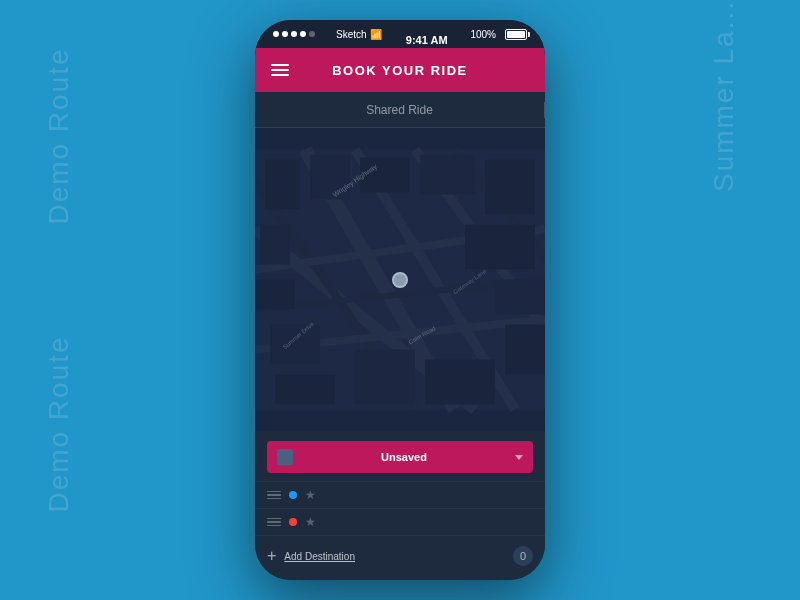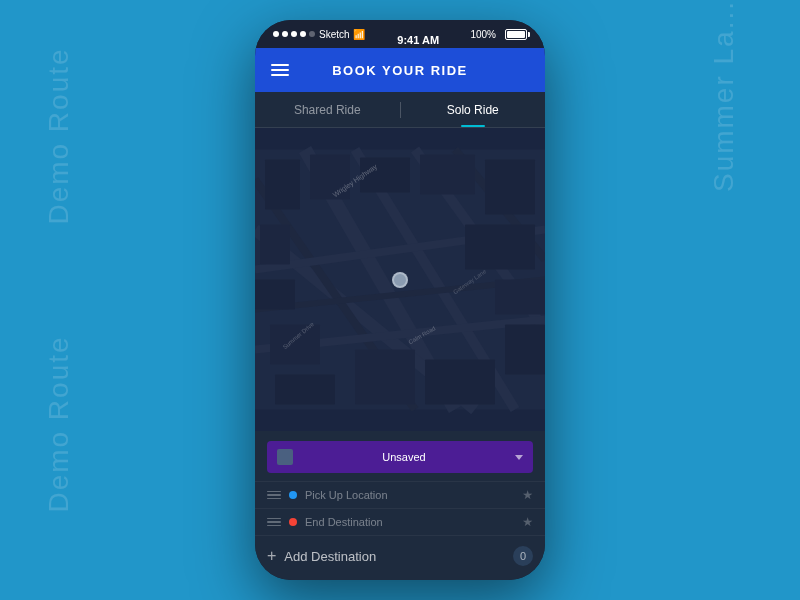--- a/index.html
+++ b/index.html
@@ -103,21 +103,21 @@
       background: white;
       border-radius: 1px;
     }
     .battery-pct {
       color: white;
       font-size: 10px;
     }
 
     
     .app-header {
-      background: #1d4ed8;
+      background: #be185d;
       height: 44px;
       display: flex;
       align-items: center;
       justify-content: center;
       position: relative;
       flex-shrink: 0;
     }
     .menu-icon {
       position: absolute;
       left: 16px;
@@ -214,32 +214,33 @@
 
     
     .dropdown-row {
       display: flex;
       gap: 8px;
       padding: 10px 12px 8px;
       align-items: center;
     }
     .dropdown-btn {
       flex: 1;
-      background: #4c1d95;
+      background: #be185d;
       border: none;
       border-radius: 4px;
       height: 32px;
       display: flex;
       align-items: center;
       justify-content: space-between;
       padding: 0 10px;
       cursor: pointer;
       color: white;
       font-size: 11px;
       gap: 6px;
+      font-weight: bold;
     }
     .dropdown-icon {
       width: 16px;
       height: 16px;
       background: #4a6080;
       border-radius: 2px;
       flex-shrink: 0;
     }
     .chevron-down {
       width: 0;
@@ -295,41 +296,43 @@
       gap: 8px;
       border-top: 1px solid rgba(255,255,255,0.05);
     }
     .plus-icon {
       color: rgba(255,255,255,0.6);
       font-size: 16px;
       font-weight: 300;
     }
     .add-dest-label {
       color: rgba(255,255,255,0.7);
-      font-size: 13px;
+      font-size: 10px;
       font-weight: 500;
       flex: 1;
+      text-decoration: underline;
     }
     .count-badge {
       background: #2a3f5a;
       color: rgba(255,255,255,0.6);
       font-size: 11px;
       width: 20px;
       height: 20px;
       border-radius: 50%;
       display: flex;
       align-items: center;
       justify-content: center;
     }
 
     
     .sketch-label {
       color: white;
       font-size: 10px;
       font-weight: 500;
+      margin-left: 17px;
     }
     .wifi-icon {
       font-size: 10px;
       color: white;
     }
   </style>
 </head>
 <body>
 
 <div class="bg-text bg-text-1">Demo Route</div>
@@ -366,23 +369,20 @@
       <div class="menu-line"></div>
     </div>
     <span class="header-title">BOOK YOUR RIDE</span>
   </div>
 
   <div class="tab-bar">
     <div class="tab">
       <span>Shared Ride</span>
     </div>
     <div class="tab-divider"></div>
-    <div class="tab active">
-      <span>Solo Ride</span>
-    </div>
   </div>
 
   <div class="map-area">
     <svg class="map-svg" viewBox="0 0 290 260" xmlns="http://www.w3.org/2000/svg">
 
       <rect width="290" height="260" fill="#1a2540"></rect>
 
       <rect x="0" y="0" width="290" height="260" fill="#1e2a45"></rect>
 
       <line x1="50" y1="0" x2="200" y2="260" stroke="#242f4a" stroke-width="14"></line>
@@ -432,32 +432,30 @@
       </button>
     </div>
 
     <div class="location-input-row">
       <div class="drag-handle">
         <div class="drag-line"></div>
         <div class="drag-line"></div>
         <div class="drag-line"></div>
       </div>
       <div class="location-dot dot-blue"></div>
-      <span class="location-text">Pick Up Location</span>
       <span class="star-icon">★</span>
     </div>
 
     <div class="location-input-row">
       <div class="drag-handle">
         <div class="drag-line"></div>
         <div class="drag-line"></div>
         <div class="drag-line"></div>
       </div>
       <div class="location-dot dot-red"></div>
-      <span class="location-text">End Destination</span>
       <span class="star-icon">★</span>
     </div>
 
     <div class="add-destination-row">
       <span class="plus-icon">+</span>
       <span class="add-dest-label">Add Destination</span>
       <div class="count-badge">
         <span>0</span>
       </div>
     </div>

